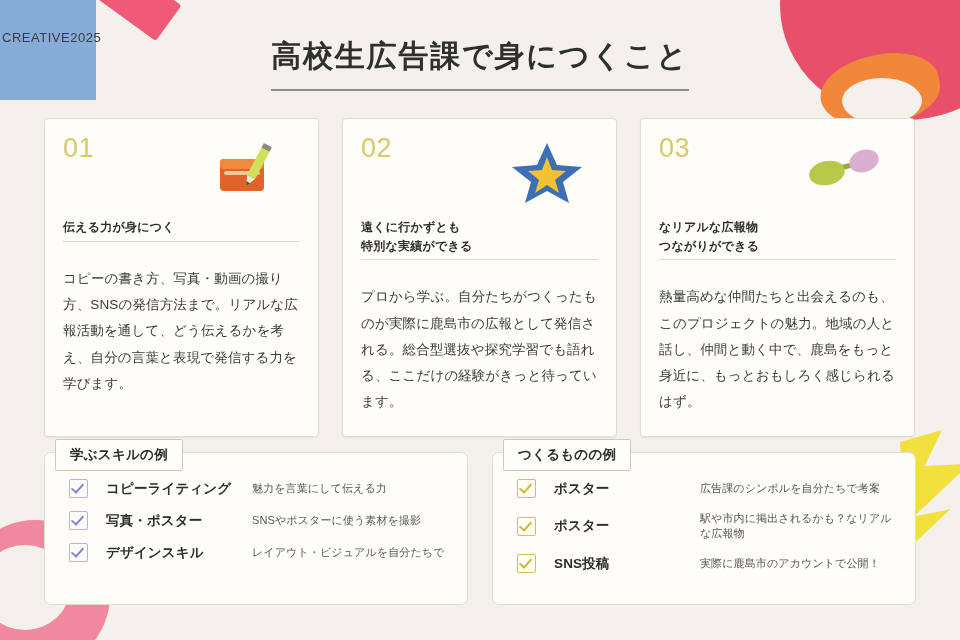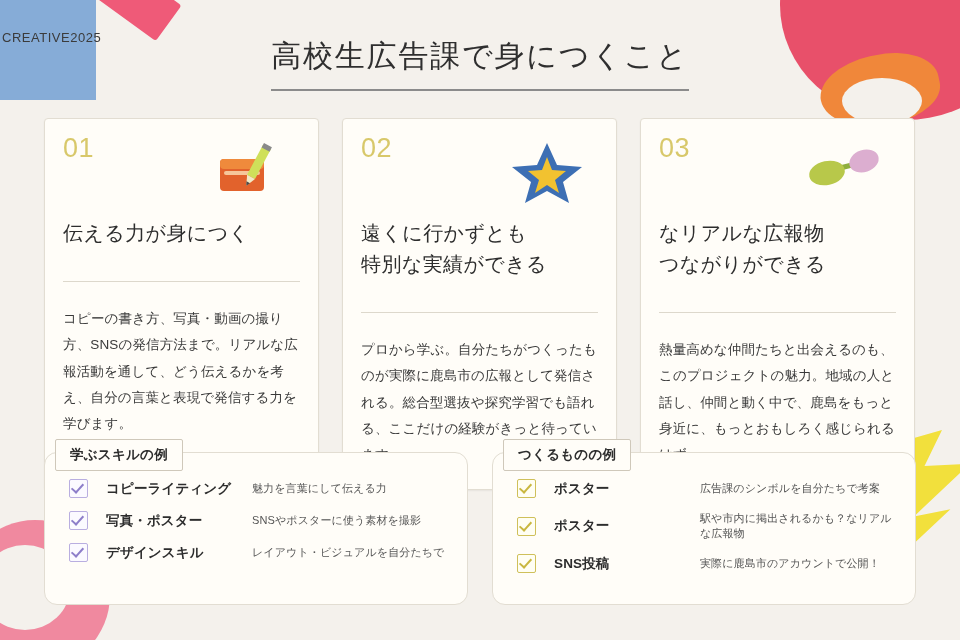--- a/index.html
+++ b/index.html
@@ -85,21 +85,21 @@
 
   
   .title-wrap {
     position: absolute;
     left: 0; right: 0; top: 36px;
     text-align: center;
   }
   .title {
     display: inline-block;
     font-size: 30px;
-    font-weight: normal;
+    font-weight: bold;
     letter-spacing: .06em;
     color: #2f2f2f;
     padding-bottom: 12px;
     border-bottom: 2px solid #8b8b8b;
   }
 
   
   .cards {
     position: absolute;
     left: 44px; top: 118px;
@@ -127,27 +127,27 @@
   }
   .card-icon {
     position: absolute;
     right: 26px;
     top: 22px;
     width: 86px;
     height: 62px;
   }
   .card-head {
     margin-top: 56px;
-    font-size: 20px;
-    font-weight: normal;
+    font-size: 12px;
+    font-weight: bold;
     color: #2d2d2d;
     line-height: 1.55;
     letter-spacing: .02em;
     border-bottom: 1px solid #ddd8cc;
-    padding-bottom: 32px;
+    padding-bottom: 4px;
   }
   .card-body {
     margin-top: 24px;
     font-size: 13.5px;
     line-height: 1.95;
     color: #3a3a3a;
     letter-spacing: .01em;
   }
 
   
@@ -155,21 +155,21 @@
     position: absolute;
     left: 44px; top: 452px;
     width: 872px;
     display: flex;
     gap: 24px;
   }
   .panel {
     flex: 1;
     background: #fffdf8;
     border: 1px solid #e2ddd2;
-    border-radius: 13px;
+    border-radius: 7px;
     padding: 26px 18px 18px 18px;
     box-sizing: border-box;
     position: relative;
     min-height: 150px;
   }
   .panel-tab {
     position: absolute;
     left: 10px; top: -14px;
     background: #fffdf8;
     border: 1px solid #cfc8ba;

